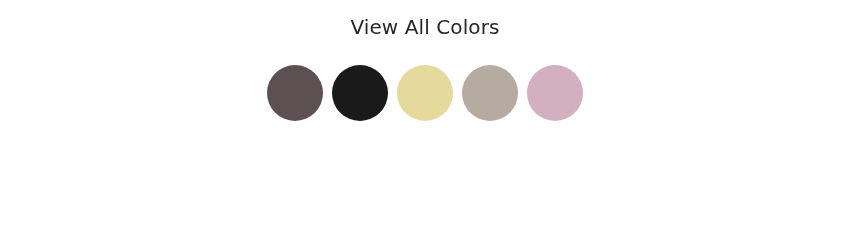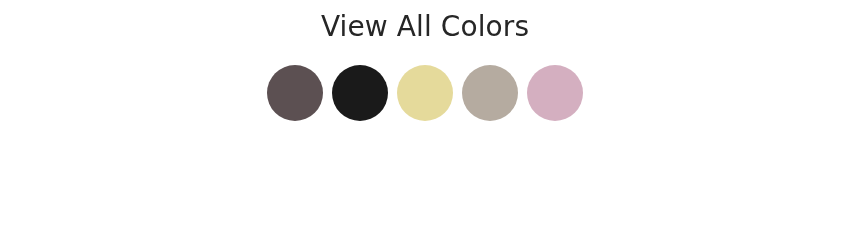--- a/index.html
+++ b/index.html
@@ -20,21 +20,21 @@
     height: 235px;
     background: #ffffff;
     box-sizing: border-box;
   }
   .panel-title {
     position: absolute;
     top: 14px;
     left: 0;
     width: 850px;
     text-align: center;
-    font-size: 28px;
+    font-size: 20px;
     line-height: 26px;
     font-weight: 400;
     color: #262626;
     letter-spacing: 0.1px;
     white-space: nowrap;
   }
   .swatch-row {
     position: absolute;
     top: 64px;
     left: 0;

